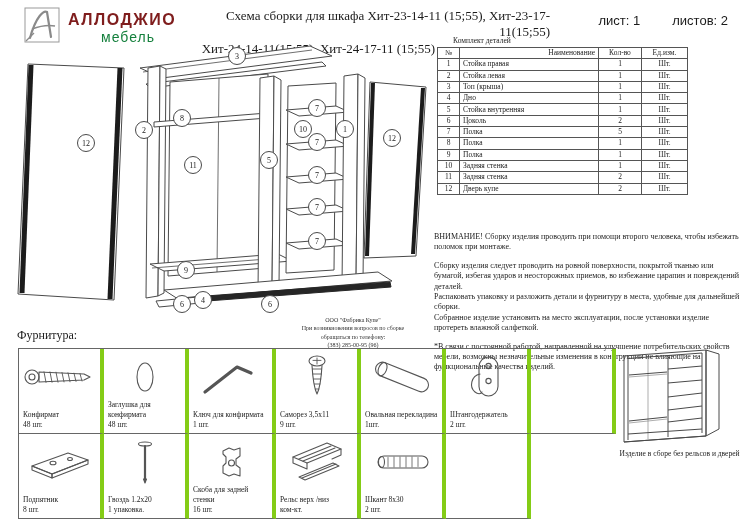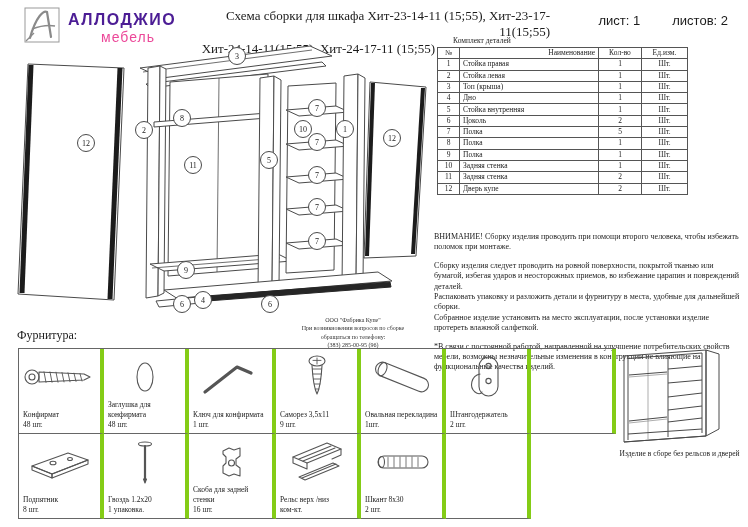--- a/index.html
+++ b/index.html
@@ -55,22 +55,22 @@
 
 <div class="page">
 
   <svg class="logo-box" viewBox="0 0 36 36" width="36" height="36">
     <rect x="1" y="1" width="34" height="34" fill="none" stroke="#999" stroke-width="1"></rect>
     <path d="M6,31 C12,9 20,3 23,5 L27,30" stroke="#8a8a8a" stroke-width="2.2" fill="none" stroke-linecap="round"></path>
     <path d="M8,22 C16,19 25,18 31,19" stroke="#8a8a8a" stroke-width="1.5" fill="none"></path>
     <path d="M2,34 L10,26" stroke="#8a8a8a" stroke-width="1.2" fill="none"></path>
   </svg>
   <div class="logo-text">
-    <div class="brand" style="color:#4c1d95">АЛЛОДЖИО</div>
-    <div class="brand-sub" style="color:#ec4899">мебель</div>
+    <div class="brand" style="color:#7f1d1d">АЛЛОДЖИО</div>
+    <div class="brand-sub" style="color:#15803d">мебель</div>
   </div>
   <div class="title">
     <div class="l1">Схема сборки для шкафа Хит-23-14-11 (15;55), Хит-23-17-11(15;55)</div>
     <div class="l2">Хит-24-14-11(15;55), Хит-24-17-11 (15;55)</div>
   </div>
   <div class="sheetinfo">
     <span>лист: 1</span>
     <span>листов: 2</span>
   </div>
 

